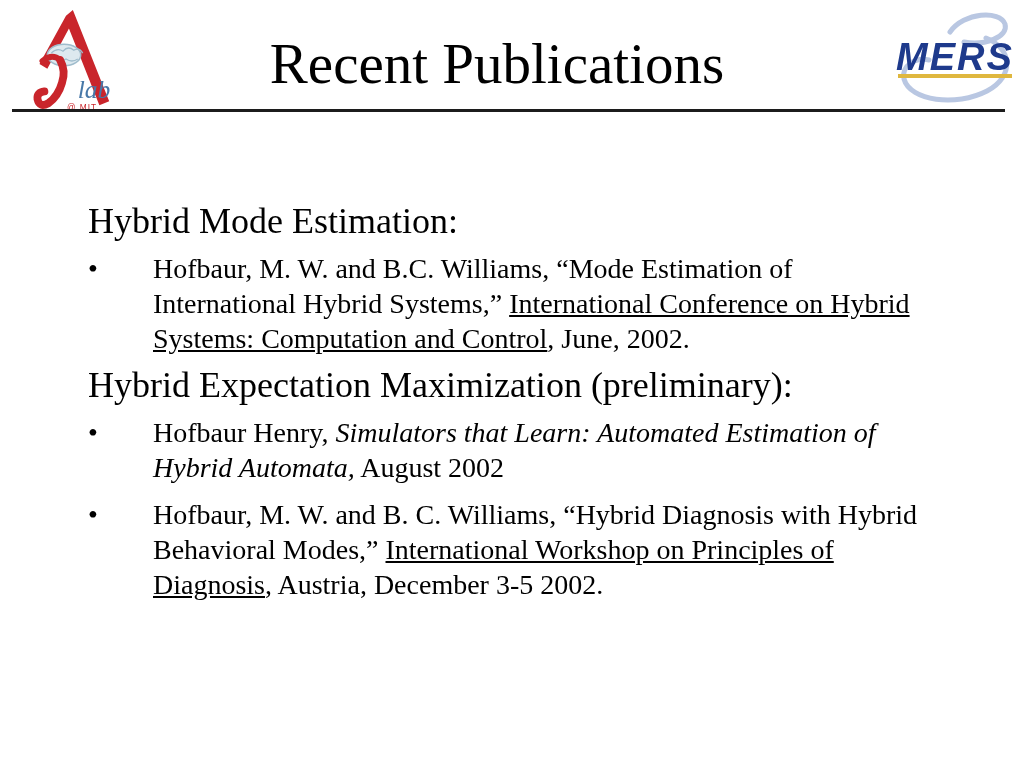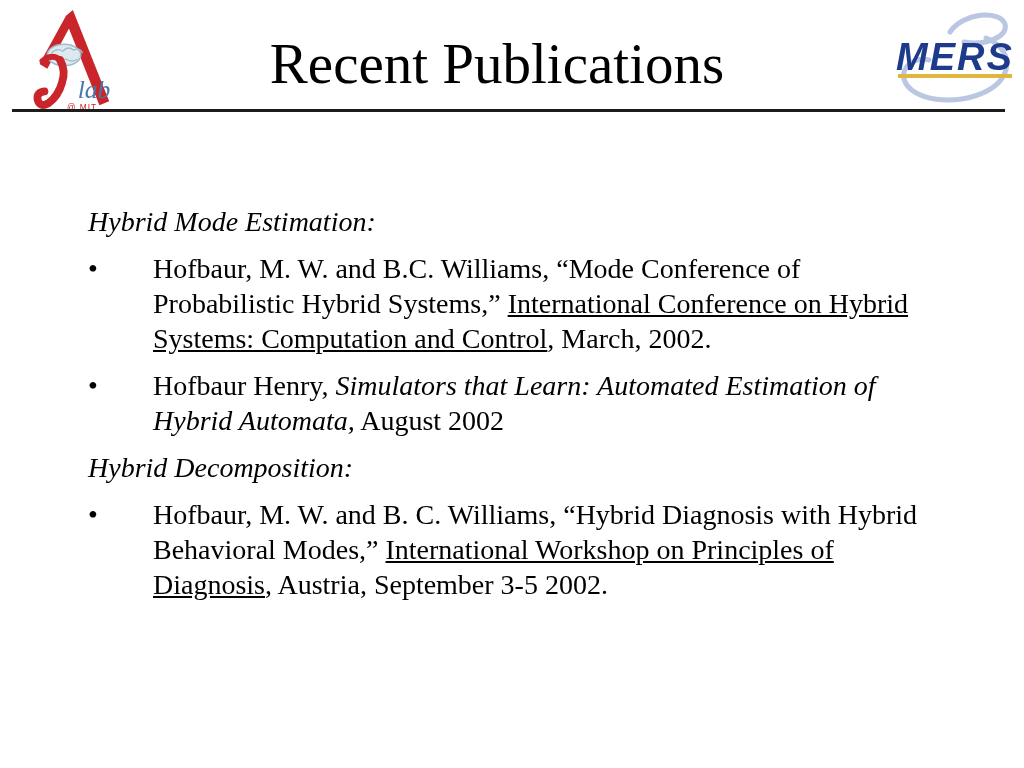--- a/index.html
+++ b/index.html
@@ -16,21 +16,21 @@
   }
   .rule{
     position:absolute;top:109px;left:12px;width:993px;height:3px;background:#1c1c1c;
   }
   .ilab-logo{position:absolute;top:6px;left:20px;width:92px;height:108px;}
   .mers-logo{position:absolute;top:8px;left:890px;width:130px;height:100px;}
 
   
   .content{position:absolute;top:204px;left:88px;width:850px;}
   .section-heading{
-    font-size:28px;line-height:35px;margin:0 0 12px 0;color:#000;font-style:italic;
+    font-size:36px;line-height:35px;margin:0 0 12px 0;color:#000;
   }
   .bullet-item{display:flex;margin:0 0 12px 0;}
   .bullet-marker{
     flex:0 0 65px;width:65px;font-size:28px;line-height:35px;color:#000;
   }
   .bullet-text{
     width:780px;font-size:28px;line-height:35px;color:#000;
   }
   .run-normal{font-style:normal;}
   .run-italic{font-style:italic;}
@@ -70,26 +70,26 @@
     <text x="6" y="62" font-family="Liberation Sans, sans-serif" font-weight="bold" font-style="italic" font-size="38" letter-spacing="2" fill="#1e3a8c">MERS</text>
     <rect x="8" y="66" width="114" height="4" fill="#dfb73e"></rect>
   </svg>
 
   <div class="rule"></div>
 
   <div class="content" id="content">
       <div class="section-heading">Hybrid Mode Estimation:</div>
       <div class="bullet-item">
         <span class="bullet-marker">•</span>
-        <div class="bullet-text"><span class="run-normal">Hofbaur, M. W. and B.C. Williams, “Mode Conference of Probabilistic Hybrid Systems,” </span><span class="run-underline">International Conference on Hybrid Systems: Computation and Control</span><span class="run-normal">, March, 2002.</span></div>
+        <div class="bullet-text"><span class="run-normal">Hofbaur, M. W. and B.C. Williams, “Mode Estimation of International Hybrid Systems,” </span><span class="run-underline">International Conference on Hybrid Systems: Computation and Control</span><span class="run-normal">, June, 2002.</span></div>
       </div>
+      <div class="section-heading">Hybrid Expectation Maximization (preliminary):</div>
       <div class="bullet-item">
         <span class="bullet-marker">•</span>
         <div class="bullet-text"><span class="run-normal">Hofbaur Henry, </span><span class="run-italic">Simulators that Learn: Automated Estimation of Hybrid Automata,</span><span class="run-normal"> August 2002</span></div>
       </div>
-      <div class="section-heading">Hybrid Decomposition:</div>
       <div class="bullet-item">
         <span class="bullet-marker">•</span>
-        <div class="bullet-text"><span class="run-normal">Hofbaur, M. W. and B. C. Williams, “Hybrid Diagnosis with Hybrid Behavioral Modes,” </span><span class="run-underline">International Workshop on Principles of Diagnosis</span><span class="run-normal">, Austria, September 3-5 2002.</span></div>
+        <div class="bullet-text"><span class="run-normal">Hofbaur, M. W. and B. C. Williams, “Hybrid Diagnosis with Hybrid Behavioral Modes,” </span><span class="run-underline">International Workshop on Principles of Diagnosis</span><span class="run-normal">, Austria, December 3-5 2002.</span></div>
       </div>
     </div>
 
 </div>
 
 </body></html>

